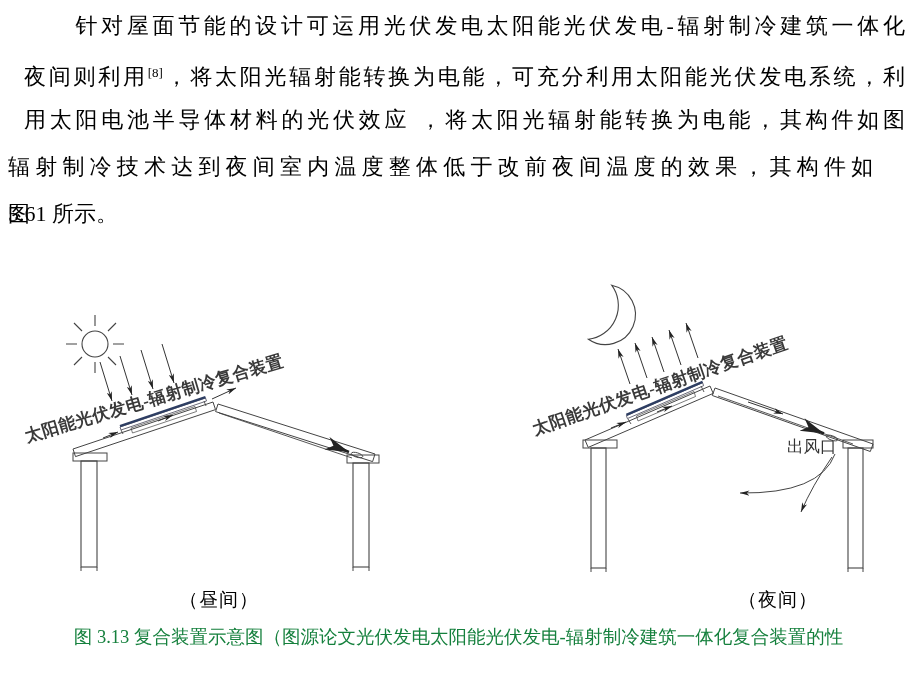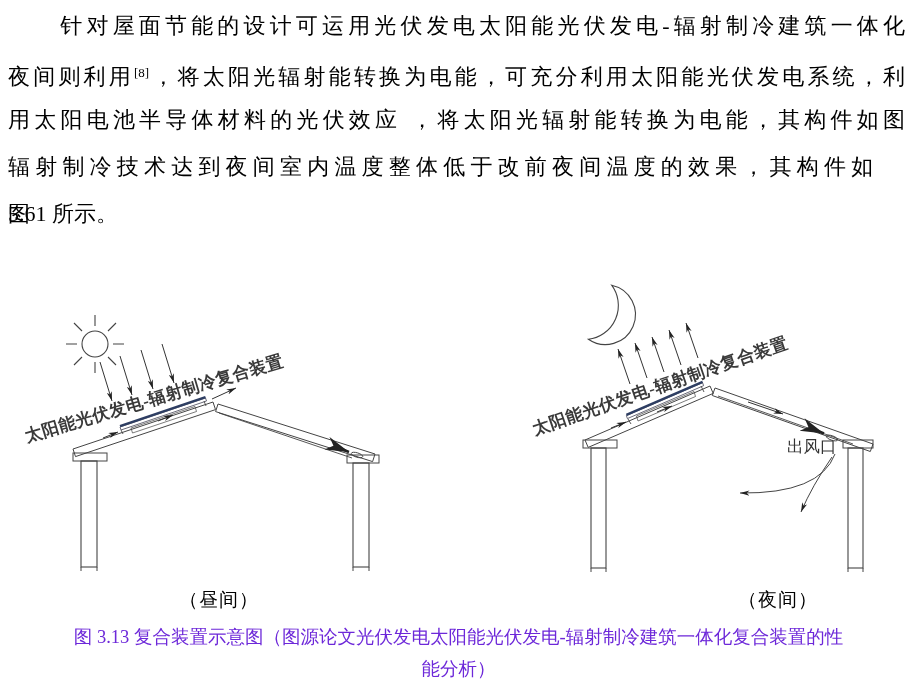--- a/index.html
+++ b/index.html
@@ -1,29 +1,29 @@
 <!DOCTYPE html>
 <html><head>
 <meta charset="utf-8">
 <style>
   html,body{margin:0;padding:0;background:#fff;}
   body{position:relative;width:917px;height:687px;overflow:hidden;
        font-family:"Liberation Serif","DejaVu Serif",serif;color:#000;}
   .para{position:absolute;top:2px;left:8px;right:12px;}
   .pline{height:47px;line-height:47px;font-size:22px;}
-  .just{text-align:justify;text-align-last:justify;}
+  .just{text-align:justify;text-align-last:justify;margin-left:16px;}
   .spread{letter-spacing:5.2px;}
   sup.fnref{font-size:13px;vertical-align:7px;letter-spacing:0;}
   .figure-canvas{position:absolute;top:272px;left:0;}
   svg text{font-family:"Liberation Serif","DejaVu Serif",serif;}
   .dev-label{font-size:17px;font-weight:bold;fill:#3a3a3a;letter-spacing:.5px;}
   .scene-label{font-size:19px;fill:#000;letter-spacing:1px;text-anchor:middle;}
   .outlet-label{font-size:16.5px;fill:#333;}
   .fig-caption{position:absolute;top:621px;left:0;width:917px;text-align:center;
-               font-size:18.5px;line-height:32px;color:#6d28d9;}
+               font-size:18.5px;line-height:32px;color:#15803d;}
   .ln{stroke:#444;fill:none;}
 </style>
 </head>
 <body>
 
 <div class="para">
   <div class="pline just">　　针对屋面节能的设计可运用光伏发电太阳能光伏发电-辐射制冷建筑一体化</div>
   <div class="pline just"><span>夜间则利用</span><sup class="fnref">[8]</sup><span>，将太阳光辐射能转换为电能，可充分利用太阳能光伏发电系统，利</span></div>
   <div class="pline just">用太阳电池半导体材料的光伏效应 ，将太阳光辐射能转换为电能，其构件如图</div>
   <div class="pline spread">辐射制冷技术达到夜间室内温度整体低于改前夜间温度的效果，其构件如图</div>
@@ -129,14 +129,13 @@
       <path d="M367,185 Q347,214 336,240" class="ln" stroke-width="1" marker-end="url(#ah)"></path>
     </g>
     <text class="outlet-label" x="322" y="180">出风口</text>
     <text class="dev-label" x="70" y="163" transform="rotate(-19 70 163)">太阳能光伏发电-辐射制冷复合装置</text>
     <text class="scene-label" x="313" y="334">（夜间）</text>
   </g>
 </svg>
 
 <div class="fig-caption">
   <div>图 3.13 复合装置示意图（图源论文光伏发电太阳能光伏发电-辐射制冷建筑一体化复合装置的性</div>
-  <div>能分析）</div>
 </div>
 
 </body></html>

